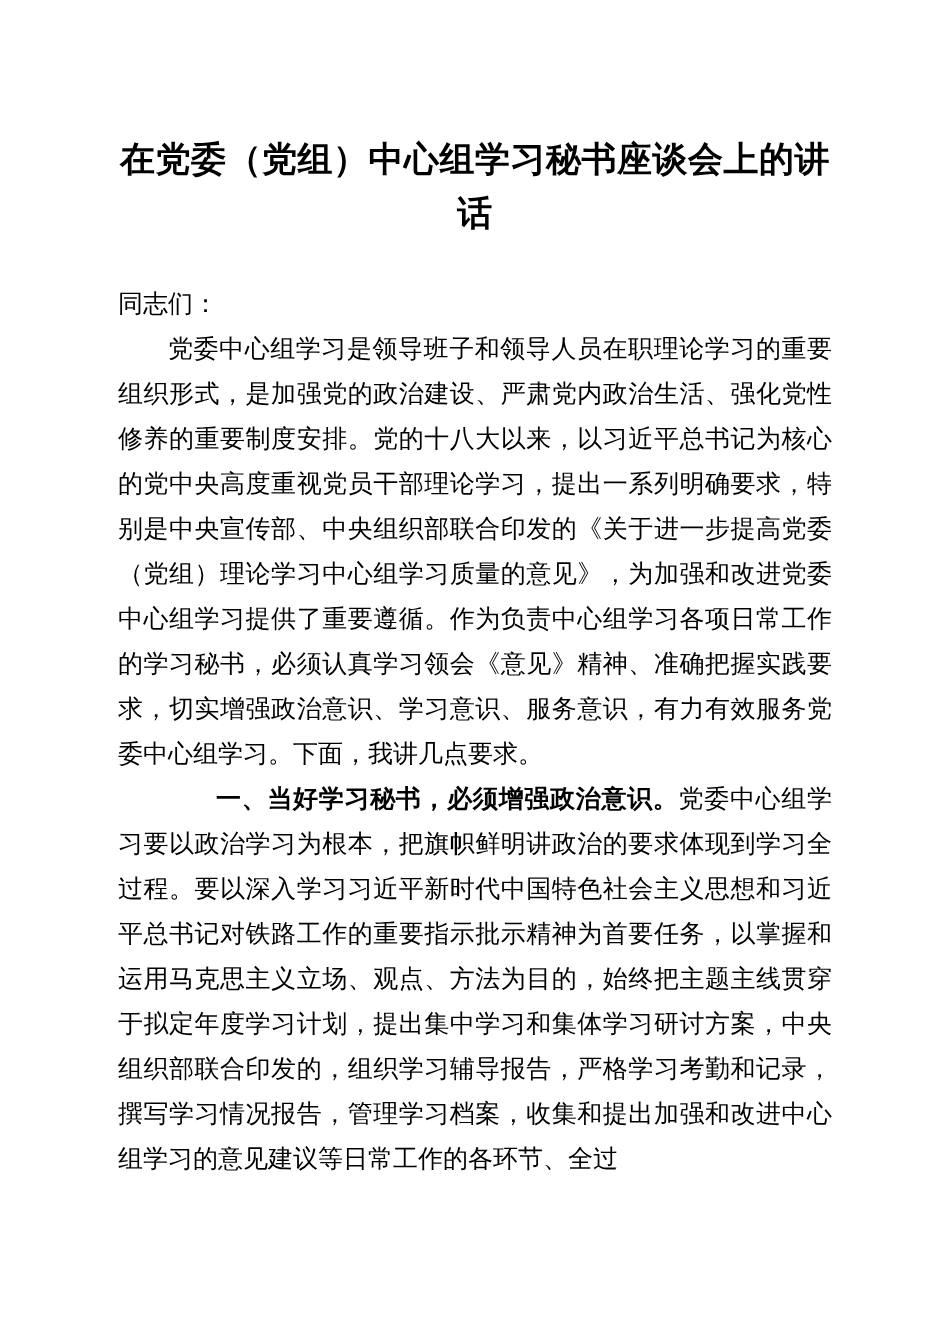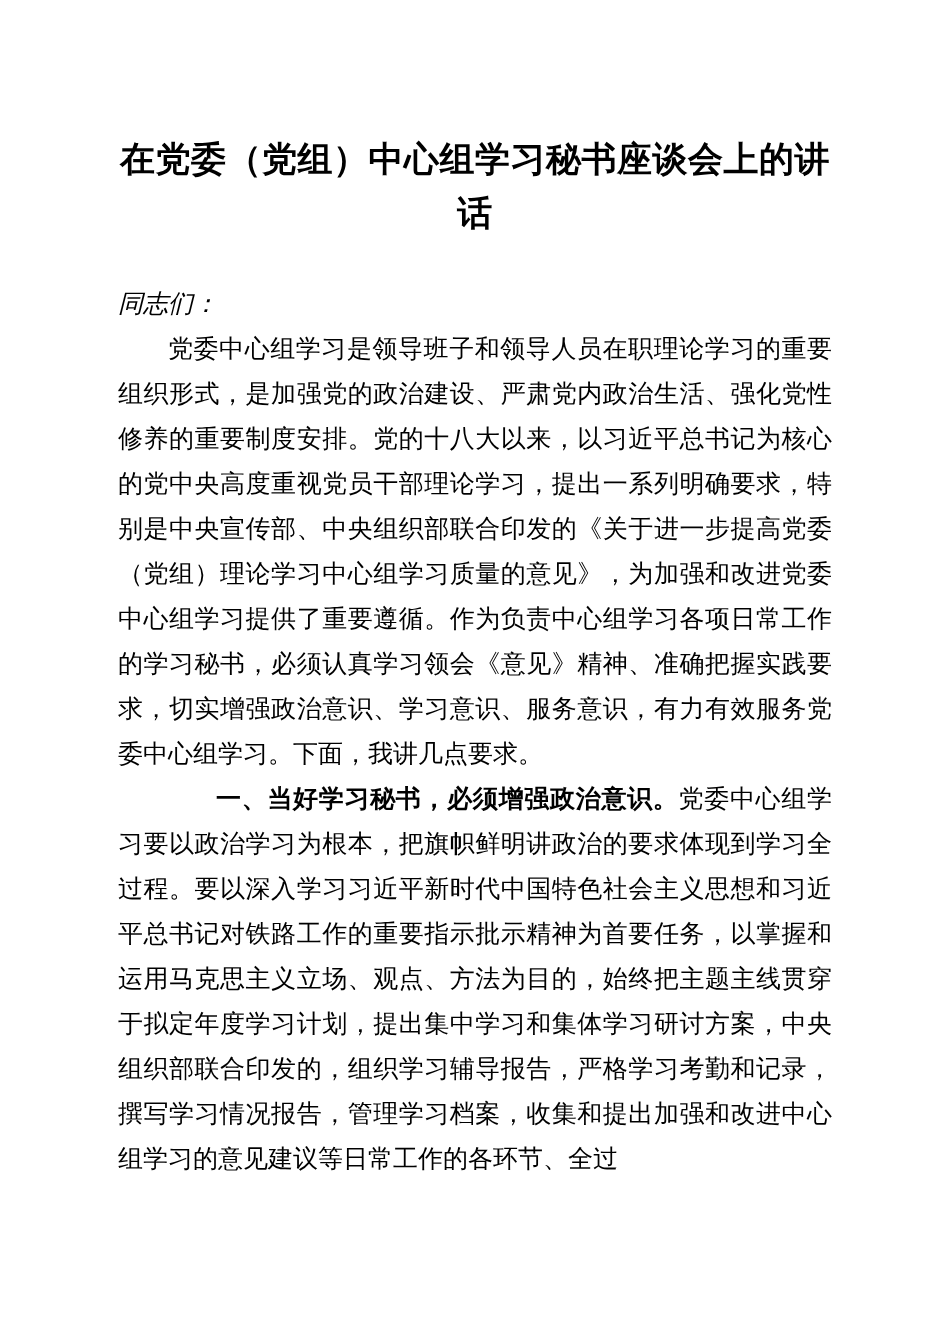--- a/index.html
+++ b/index.html
@@ -32,21 +32,20 @@
     font-size: 25px;
     line-height: 45px;
   }
   .para {
     margin: 0;
     text-align: justify;
     text-justify: inter-character;
   }
   .salutation {
     text-indent: 0;
-    font-style: italic;
   }
   .indent {
     text-indent: 2em;
   }
   .lead-bold {
     font-family: Liberation Sans, sans-serif;
     font-weight: 700;
     margin-left: 48px;
   }
 </style>

